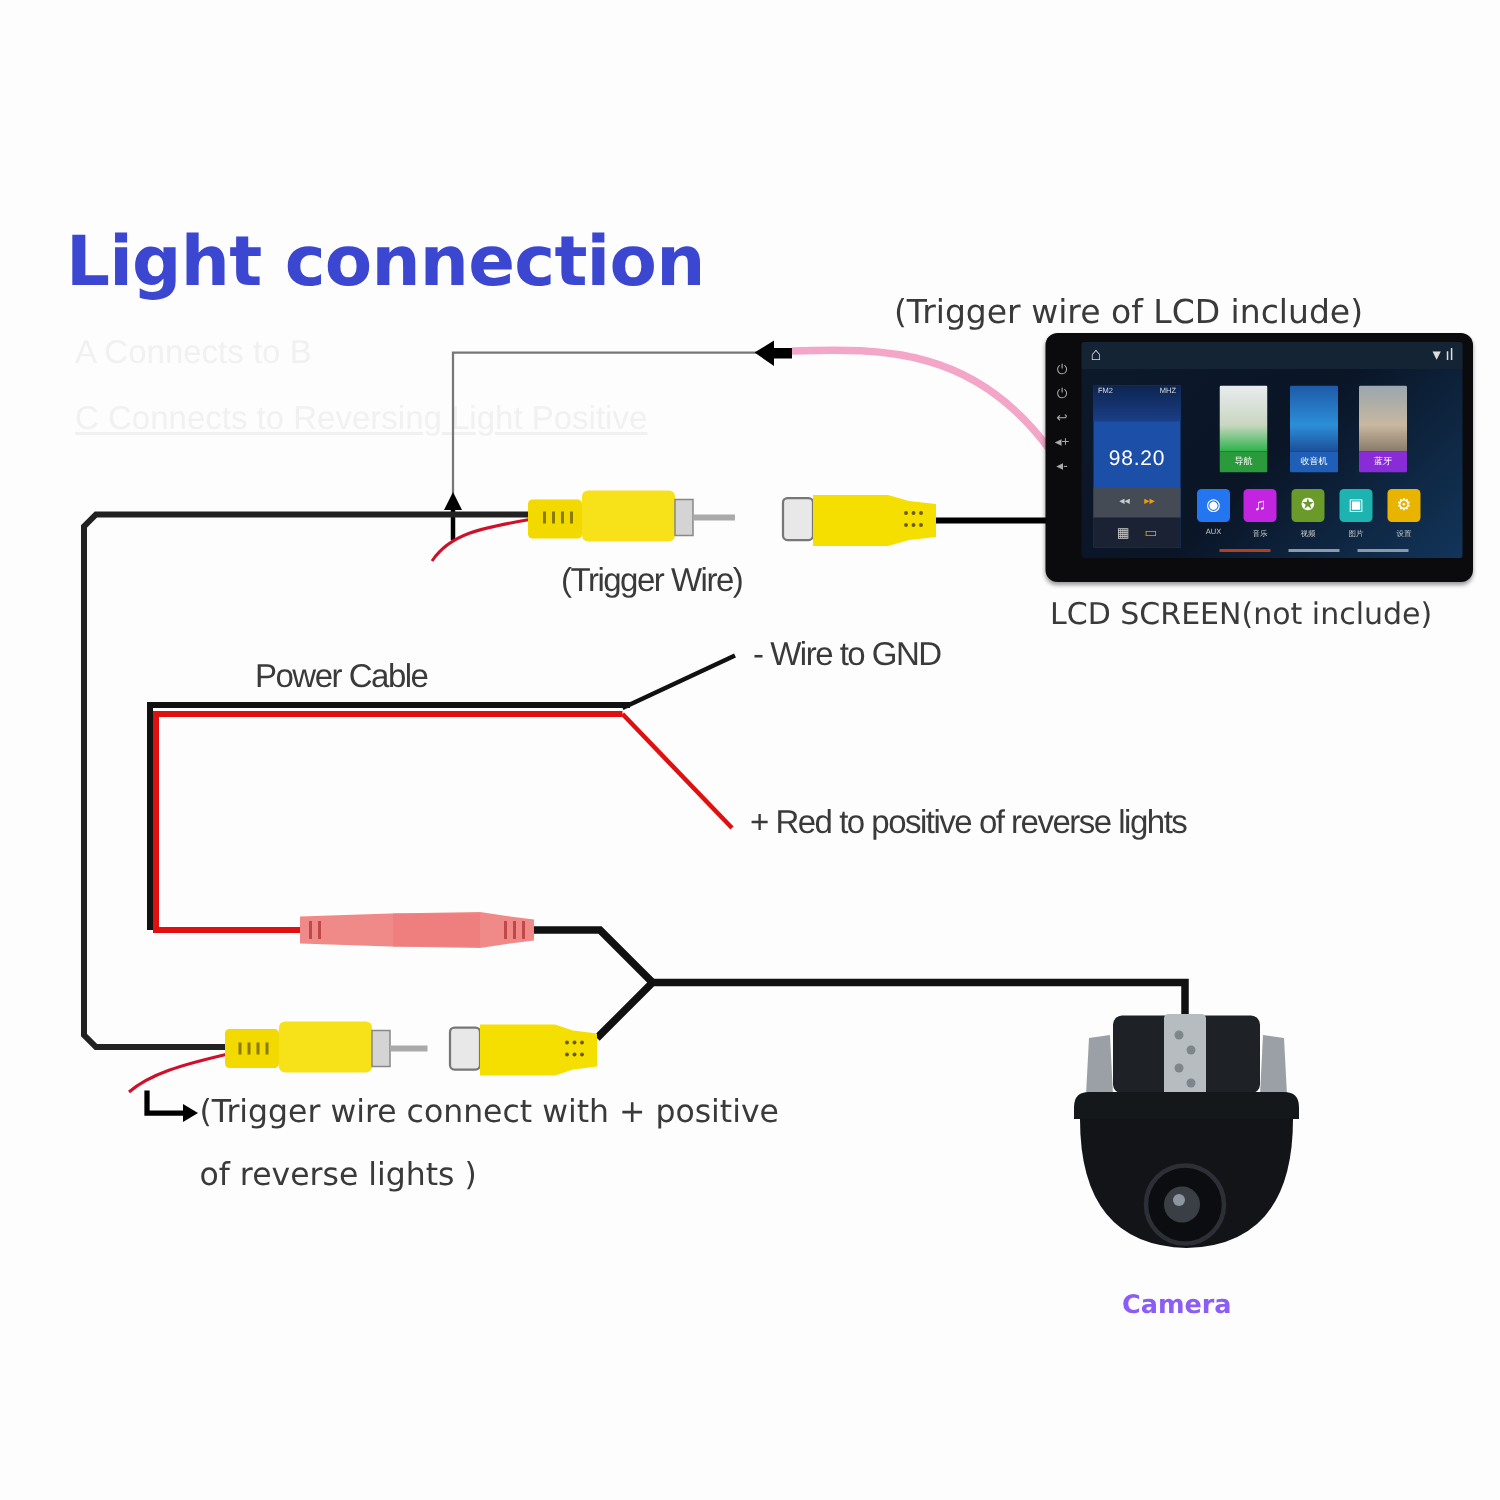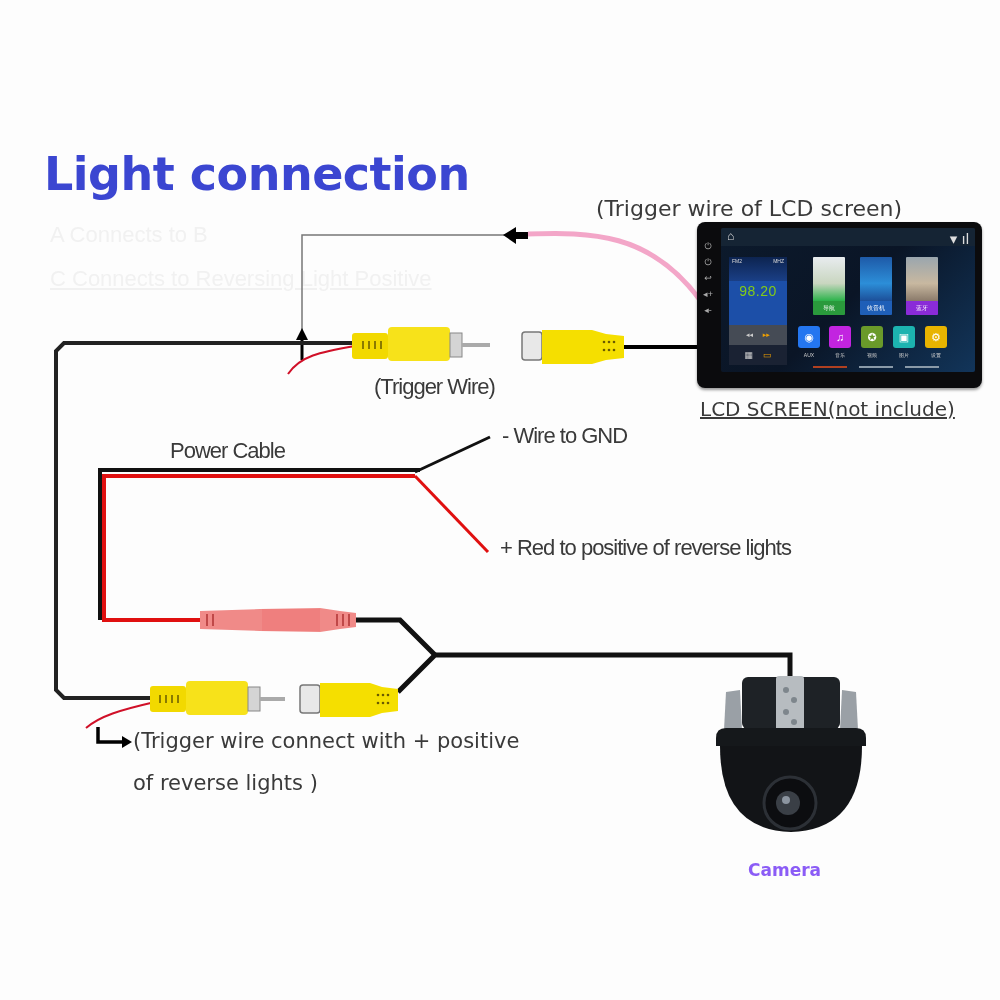--- a/index.html
+++ b/index.html
@@ -12,25 +12,25 @@
   .lbl-narrow { font-size: 22px; letter-spacing: -1px; color: #3a3a3a; }
   .lbl-wide { font-family: "DejaVu Sans", sans-serif; font-size: 21px; color: #3a3a3a; }
   .cam-lbl { font-family: "DejaVu Sans", sans-serif; font-weight: bold; font-size: 17px; color: #8b5cf6; left: 748px; top: 860px; }
   
   #lcd { position: absolute; left: 697px; top: 222px; width: 285px; height: 166px; background: #0b0b0d; border-radius: 8px; box-shadow: 0 2px 3px rgba(0,0,0,0.4); }
   #lcd .bezel-btns { position: absolute; left: 4px; top: 16px; width: 14px; }
   #lcd .bb { color: #aaa; font-size: 9px; height: 16px; line-height: 16px; text-align: center; }
   #lcd .screen { position: absolute; left: 24px; top: 6px; width: 254px; height: 144px; background: linear-gradient(135deg,#0c1a2c 0%,#0a1526 50%,#12355a 100%); border-radius: 2px; overflow: hidden; }
   #lcd .topbar { position: absolute; left: 0; top: 0; right: 0; height: 18px; background: #152434; }
   #lcd .home { position: absolute; left: 6px; top: 1px; color: #ddd; font-size: 12px; }
-  #lcd .status { position: absolute; right: 6px; top: 2px; color: #ddd; font-size: 15px; }
+  #lcd .status { position: absolute; right: 6px; top: 2px; color: #ddd; font-size: 11px; }
   #lcd .radio { position: absolute; left: 8px; top: 29px; width: 58px; height: 108px; background: #1c4fa8; }
   #lcd .radio .wave { height: 24px; background: linear-gradient(180deg,#0d2450,#1a3f86); position: relative; }
   #lcd .radio .band { position: absolute; top: 1px; font-size: 5px; color: #ddd; }
-  #lcd .radio .freq { color: #84cc16; font-size: 14px; text-align: center; margin-top: 2px; letter-spacing: 0.5px; }
+  #lcd .radio .freq { color: #ffffff; font-size: 14px; text-align: center; margin-top: 16px; letter-spacing: 0.5px; }
   #lcd .radio .ctrl { position: absolute; left: 0; top: 68px; width: 58px; height: 20px; background: #454b55; font-size: 7px; color: #f0a000; text-align: center; line-height: 20px; }
   #lcd .radio .bot { position: absolute; left: 0; top: 88px; width: 58px; height: 20px; background: #1a2233; font-size: 9px; color: #ccc; text-align: center; line-height: 20px; }
   #lcd .card { position: absolute; top: 29px; width: 32px; height: 58px; border-radius: 1px; overflow: hidden; }
   #lcd .card .img { height: 44px; }
   #lcd .card .cap { height: 14px; font-size: 6px; color: #fff; text-align: center; line-height: 14px; }
   #lcd .app { position: absolute; top: 98px; width: 22px; height: 22px; border-radius: 3px; text-align: center; line-height: 22px; color: #fff; font-size: 11px; }
   #lcd .applbl { position: absolute; top: 124px; width: 28px; font-size: 5px; color: #ccc; text-align: center; }
   #lcd .dock { position: absolute; top: 138px; height: 2px; width: 34px; }
 </style>
 </head>
@@ -206,22 +206,22 @@
       <div class="applbl" style="left:105px;">音乐</div>
       <div class="applbl" style="left:137px;">视频</div>
       <div class="applbl" style="left:169px;">图片</div>
       <div class="applbl" style="left:201px;">设置</div>
       <div class="dock" style="left:92px;background:#b04020;"></div>
       <div class="dock" style="left:138px;background:#8a9aa8;"></div>
       <div class="dock" style="left:184px;background:#8a9aa8;"></div>
     </div>
   </div>
 
-  <div class="txt lbl-wide" style="left:596px;top:196px;font-size:22px;">(Trigger wire of LCD screen)</div>
+  <div class="txt lbl-wide" style="left:596px;top:196px;font-size:22px;">(Trigger wire of LCD include)</div>
   <div class="txt lbl-narrow" style="left:374px;top:374px;">(Trigger Wire)</div>
-  <div class="txt lbl-wide" style="left:700px;top:397px;font-size:20px;text-decoration:underline;">LCD SCREEN(not include)</div>
+  <div class="txt lbl-wide" style="left:700px;top:397px;font-size:20px;">LCD SCREEN(not include)</div>
   <div class="txt lbl-narrow" style="left:170px;top:438px;">Power Cable</div>
   <div class="txt lbl-narrow" style="left:502px;top:423px;">- Wire to GND</div>
   <div class="txt lbl-narrow" style="left:500px;top:535px;">+ Red to positive of reverse lights</div>
   <div class="txt lbl-wide" style="left:133px;top:729px;">(Trigger wire connect with + positive</div>
   <div class="txt lbl-wide" style="left:133px;top:771px;">of reverse lights )</div>
   <div class="txt cam-lbl">Camera</div>
 </div>
 
 </body></html>

